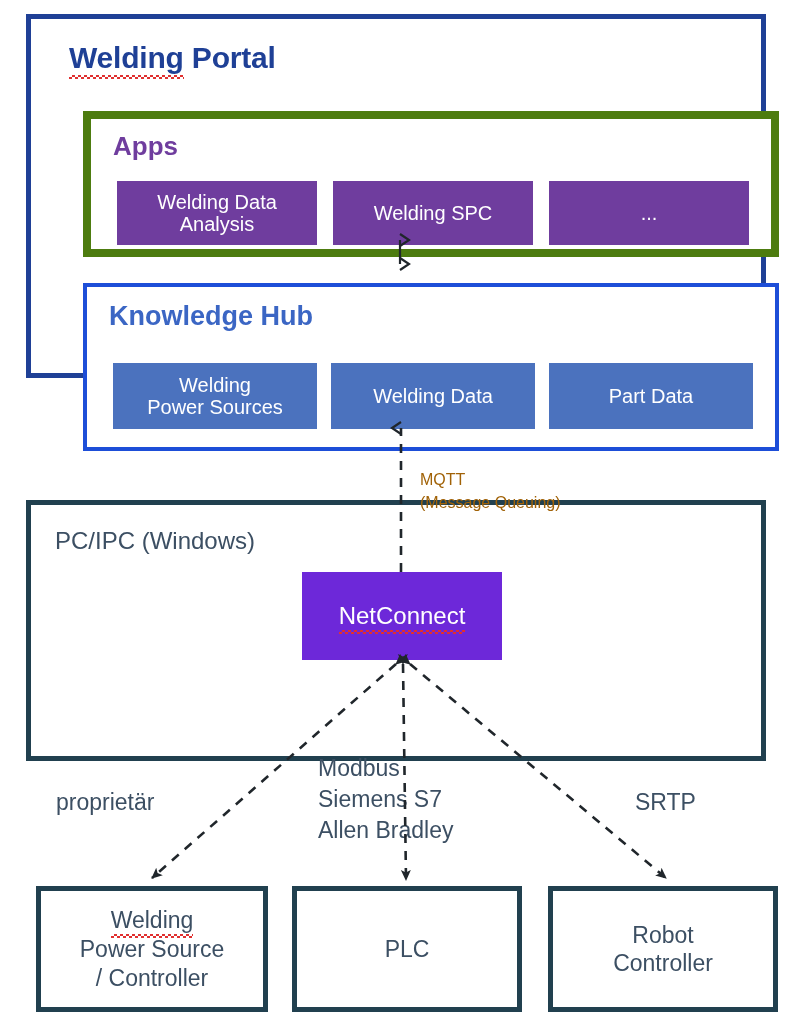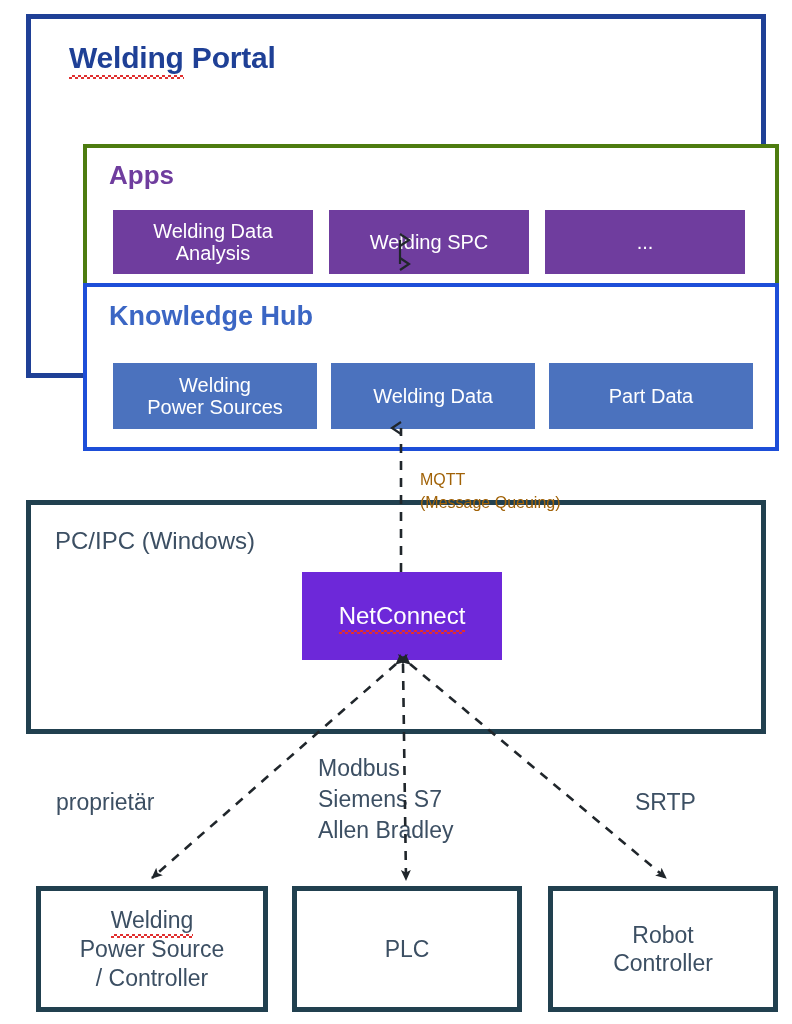--- a/index.html
+++ b/index.html
@@ -58,24 +58,23 @@
     background-repeat: repeat-x;
   }
 
   
   .apps-panel {
     position: absolute;
     left: 52px;
     top: 92px;
     width: 696px;
     height: 146px;
-    border: 4px solid #4d7c0f;
-    box-sizing: border-box;
-    background: #ffffff;
-    margin-top: 33px;
+    border: 8px solid #4d7c0f;
+    box-sizing: border-box;
+    background: #ffffff;
   }
   .apps-title {
     position: absolute;
     left: 22px;
     top: 12px;
     font-size: 26px;
     font-weight: bold;
     color: #6F3D9E;
   }
   .app-chip {
@@ -130,21 +129,21 @@
   #hub-chip-0 { left: 26px;  top: 76px; width: 204px; height: 66px; }
   #hub-chip-1 { left: 244px; top: 76px; width: 204px; height: 66px; }
   #hub-chip-2 { left: 462px; top: 76px; width: 204px; height: 66px; }
 
   
   .pc-box {
     position: absolute;
     left: 26px;
     top: 500px;
     width: 740px;
-    height: 234px;
+    height: 261px;
     border: 5px solid #21404F;
     box-sizing: border-box;
     background: #ffffff;
   }
   .pc-title {
     position: absolute;
     left: 24px;
     top: 22px;
     font-size: 24px;
     color: #3C4F63;

